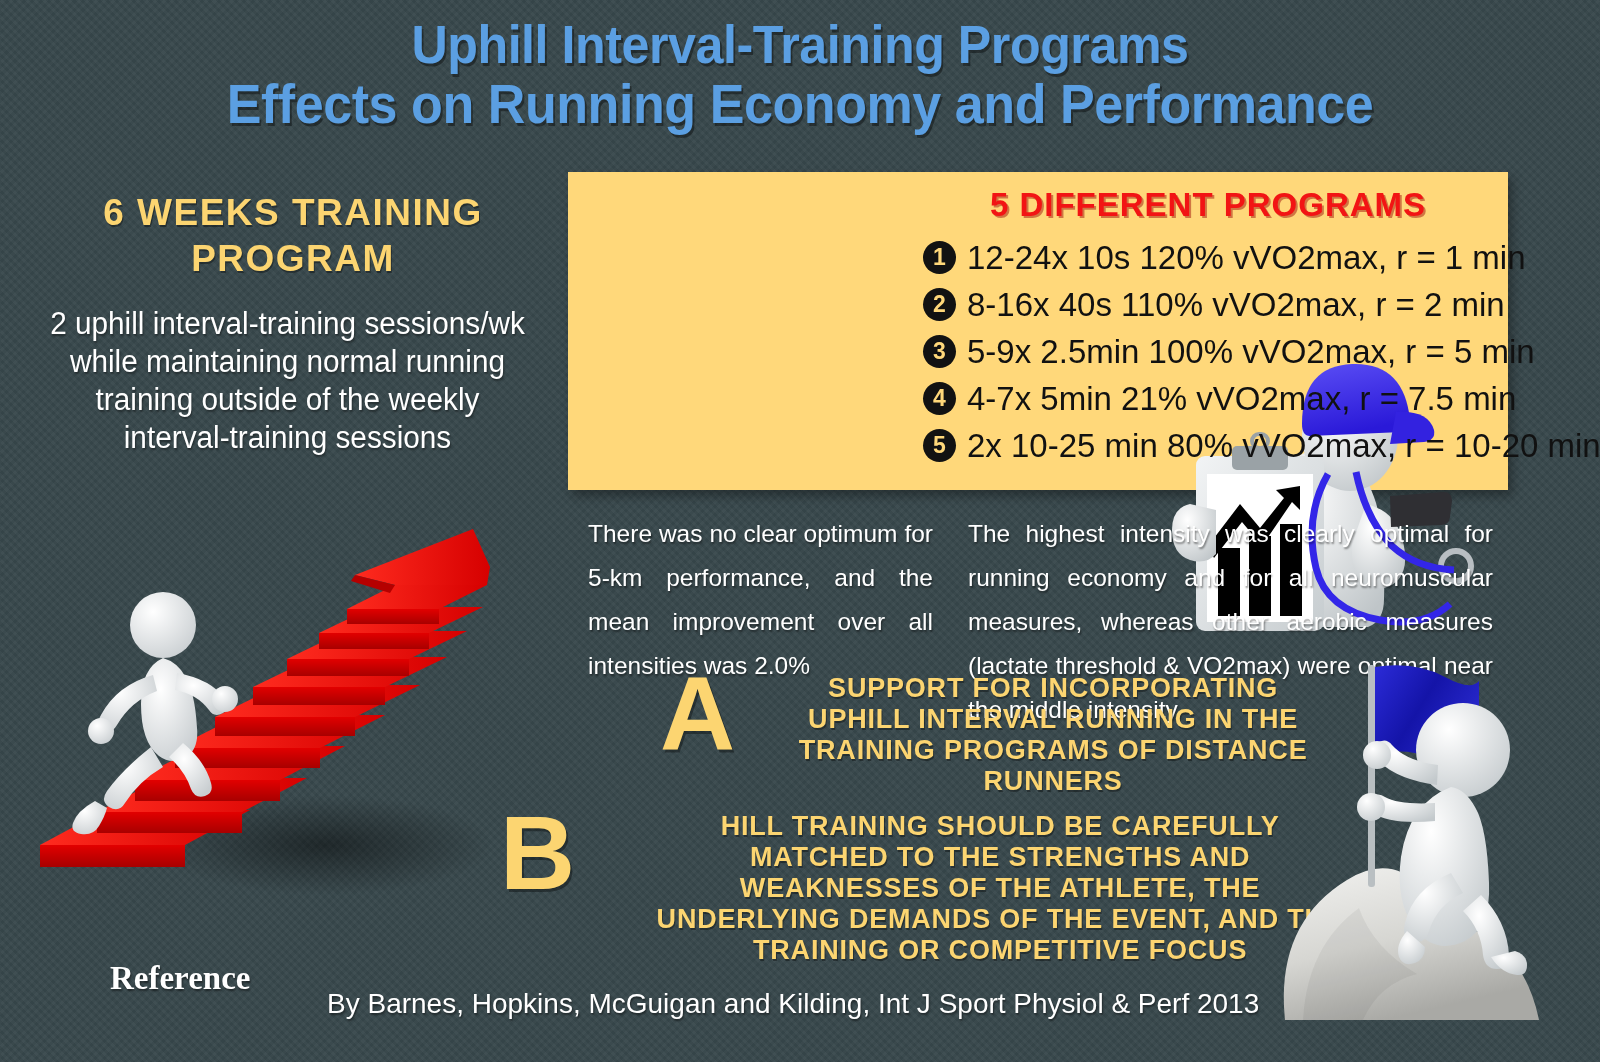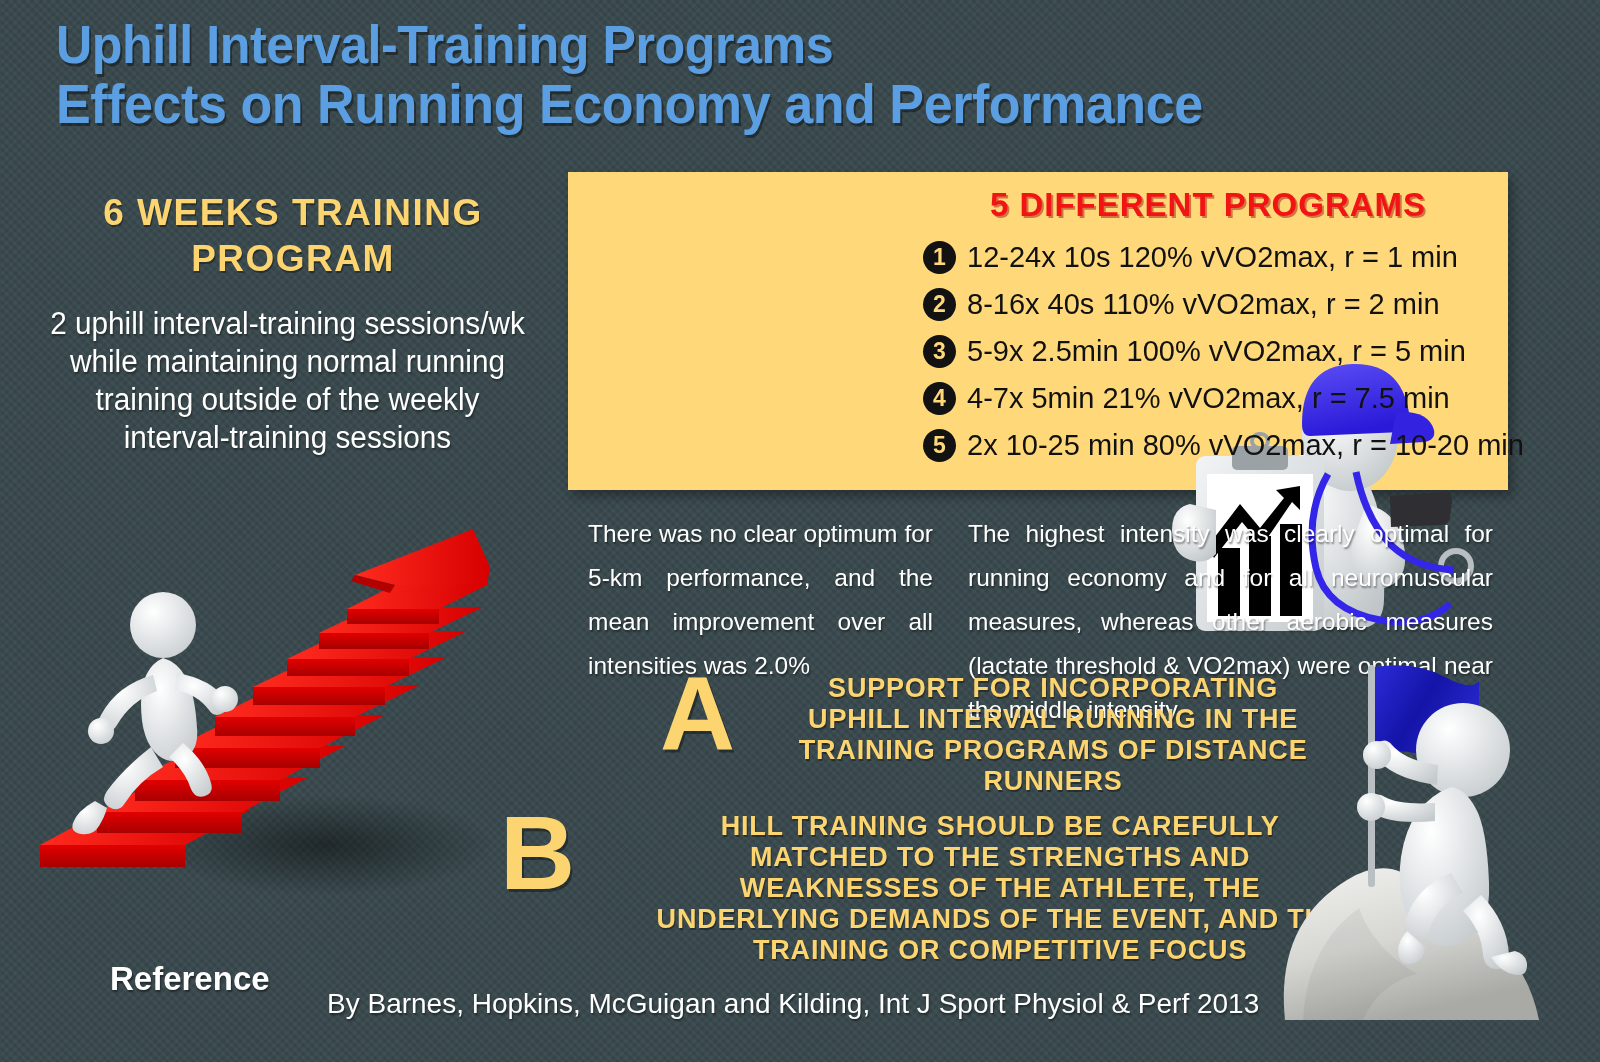--- a/index.html
+++ b/index.html
@@ -17,21 +17,21 @@
     background-color:#37474b;
     background-image:
       repeating-linear-gradient(45deg, rgba(255,255,255,.022) 0 3px, rgba(0,0,0,.022) 3px 6px),
       repeating-linear-gradient(-45deg, rgba(255,255,255,.018) 0 3px, rgba(0,0,0,.018) 3px 6px);
     overflow:hidden;
   }
 
   
   .title-block{
     position:absolute; left:0; right:0; top:14px;
-    text-align:left;
+    text-align:center;
   }
   .title-line{
     color:#5b9fe2;
     font-family:"Liberation Sans Narrow","Liberation Sans",sans-serif;
     font-weight:bold;
     font-size:54px;
     line-height:60px;
     letter-spacing:-0.5px;
     transform:scaleX(.93);
     text-shadow:2px 3px 0 rgba(0,0,0,.38);
@@ -96,21 +96,21 @@
     font-family:"Liberation Sans Narrow","Liberation Sans",sans-serif;
     font-weight:bold;
     font-size:23px;
     line-height:33px;
     text-align:center;
     margin-right:11px;
   }
   .prog-text{
     color:#111111;
     font-family:"Liberation Sans Narrow","Liberation Sans",sans-serif;
-    font-size:29px;
+    font-size:33px;
     line-height:33px;
     white-space:nowrap;
   }
 
   
   .para{
     position:absolute;
     color:#ffffff;
     font-family:"Liberation Sans Narrow","Liberation Sans",sans-serif;
     font-size:24.5px;
@@ -144,21 +144,21 @@
   }
   .concl-a{ left:660px; top:665px; }
   .concl-a .body{ width:520px; margin-left:58px; padding-top:8px; }
   .concl-b{ left:500px; top:805px; }
   .concl-b .body{ width:690px; margin-left:80px; padding-top:6px; }
 
   
   .ref-label{
     position:absolute; left:110px; top:960px;
     color:#ffffff;
-    font-family:Liberation Sans, sans-serif;
+    font-family:Liberation Serif, serif;
     font-weight:bold;
     font-size:33px;
     text-shadow:1px 2px 2px rgba(0,0,0,.45);
   }
   .ref-text{
     position:absolute; left:327px; top:963px;
     color:#ffffff;
     font-family:"Liberation Sans Narrow","Liberation Sans",sans-serif;
     font-size:28px;
     text-shadow:1px 2px 2px rgba(0,0,0,.45);

